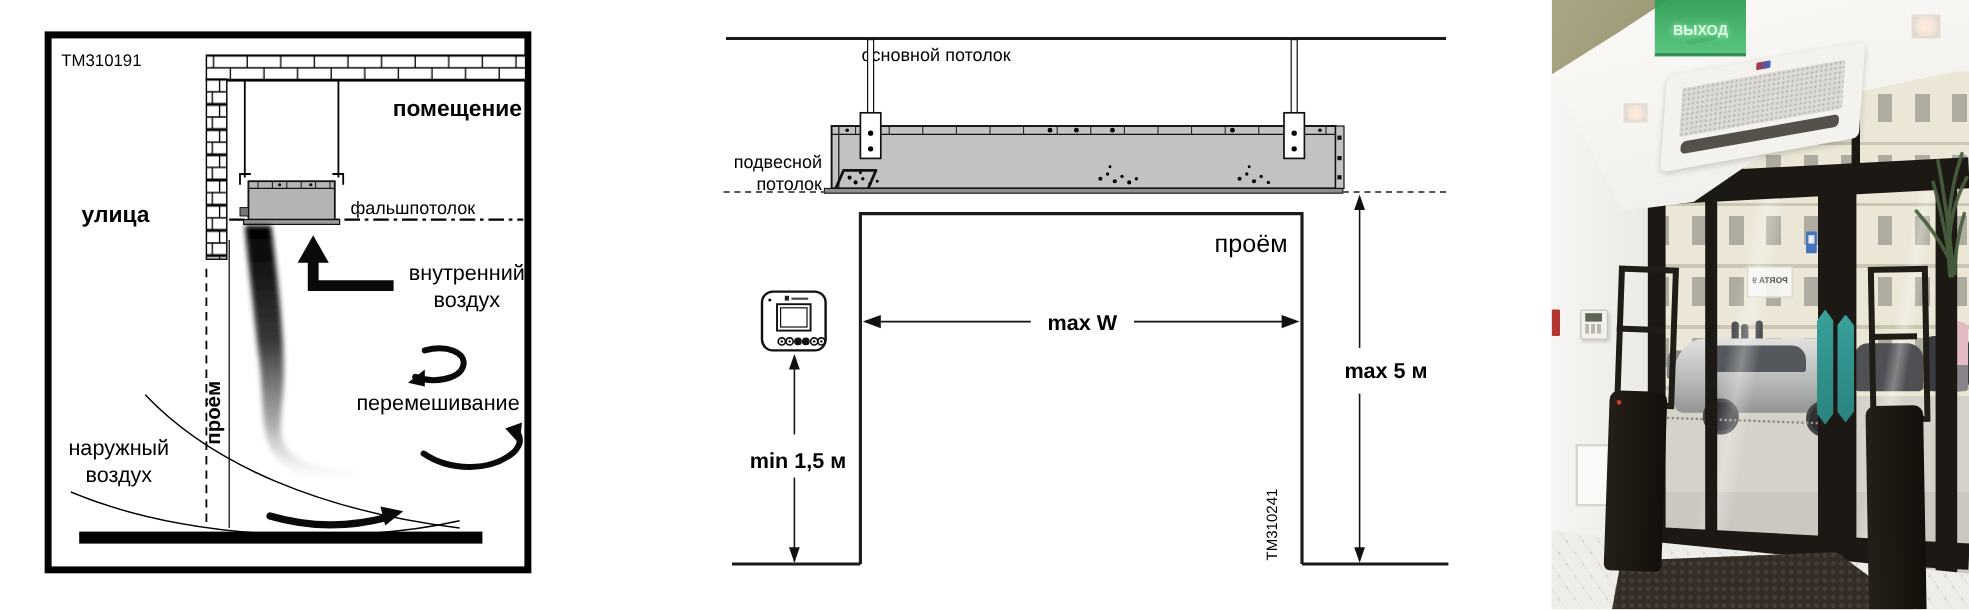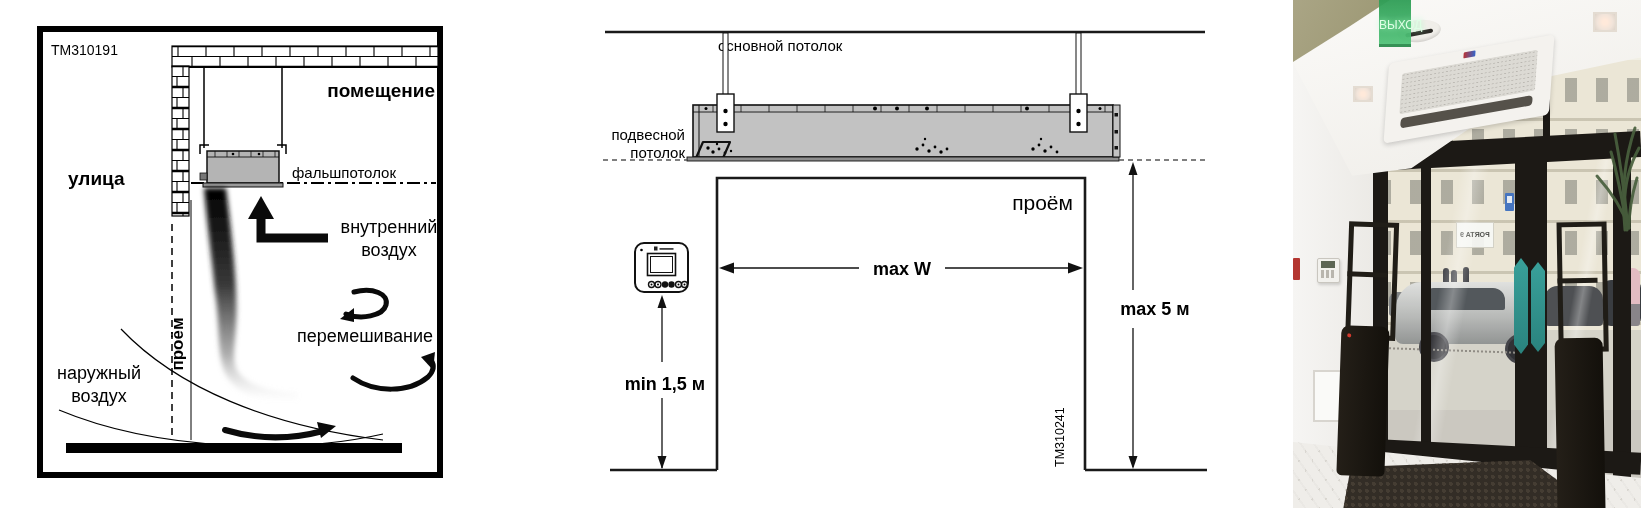--- a/index.html
+++ b/index.html
@@ -63,22 +63,22 @@
   .aircurtain{left:92px;top:50px;width:168px;height:78px;transform:rotate(-10deg) skewX(-14deg);
      background:#f4f2ee;border-radius:5px;box-shadow:0 2px 5px rgba(0,0,0,.18);}
   .aircurtain .grille{left:14px;top:12px;width:138px;height:40px;border-radius:3px;
      background:radial-gradient(circle,#b9b6b0 28%,transparent 32%) 0 0/4px 4px #dcdad4;}
   .aircurtain .slot{left:16px;top:56px;width:134px;height:10px;background:#55514a;border-radius:4px;}
   .aircurtain .logo{left:76px;top:2px;width:12px;height:6px;background:linear-gradient(90deg,#b33,#36c);border-radius:1px;}
   .ovalfix{left:104px;top:20px;width:44px;height:22px;border-radius:50%;background:#f0eee9;
      transform:rotate(-7deg);box-shadow:inset 0 -2px 3px rgba(0,0,0,.12);}
   .ovalfix .slot{left:8px;top:11px;width:28px;height:4px;background:#2c2a26;border-radius:2px;transform:rotate(-4deg);}
   .rlight{background:radial-gradient(circle,#ffe9da 20%,#f1e4da 60%,#ddd3c9 100%);border:2px solid #e4dcd2;}
-  .exit{left:86px;top:0;width:32px;height:44px;background:linear-gradient(180deg,#2f9e56,#52c379);
-     color:#dfffe6;font-size:12px;font-weight:normal;text-align:center;line-height:50px;
+  .exit{left:86px;top:0;width:76px;height:44px;background:linear-gradient(180deg,#2f9e56,#52c379);
+     color:#dfffe6;font-size:12px;font-weight:bold;text-align:center;line-height:50px;
      text-shadow:0 0 6px #9effbe;border-bottom:3px solid #2c8c4e;opacity:.95;}
   .floor{left:0;top:430px;width:348px;height:78px;
      clip-path:polygon(0 12px,26% 22px,100% 48px,100% 100%,0 100%);
      background:repeating-linear-gradient(55deg,#efede9 0 9px,#d9d6d0 9px 11px),
                 repeating-linear-gradient(-55deg,#eae8e4 0 9px,#d2cfc9 10px 11px);
      background-blend-mode:lighten;}
   .doormat{left:50px;top:458px;width:260px;height:50px;
      clip-path:polygon(3% 18%,72% 4%,98% 100%,0 100%);
      background:radial-gradient(circle at 40% 40%,#453d33 0 2px,transparent 2px 6px) 0 0/7px 7px #332d26;
      border-top:2px solid #211d18;}

